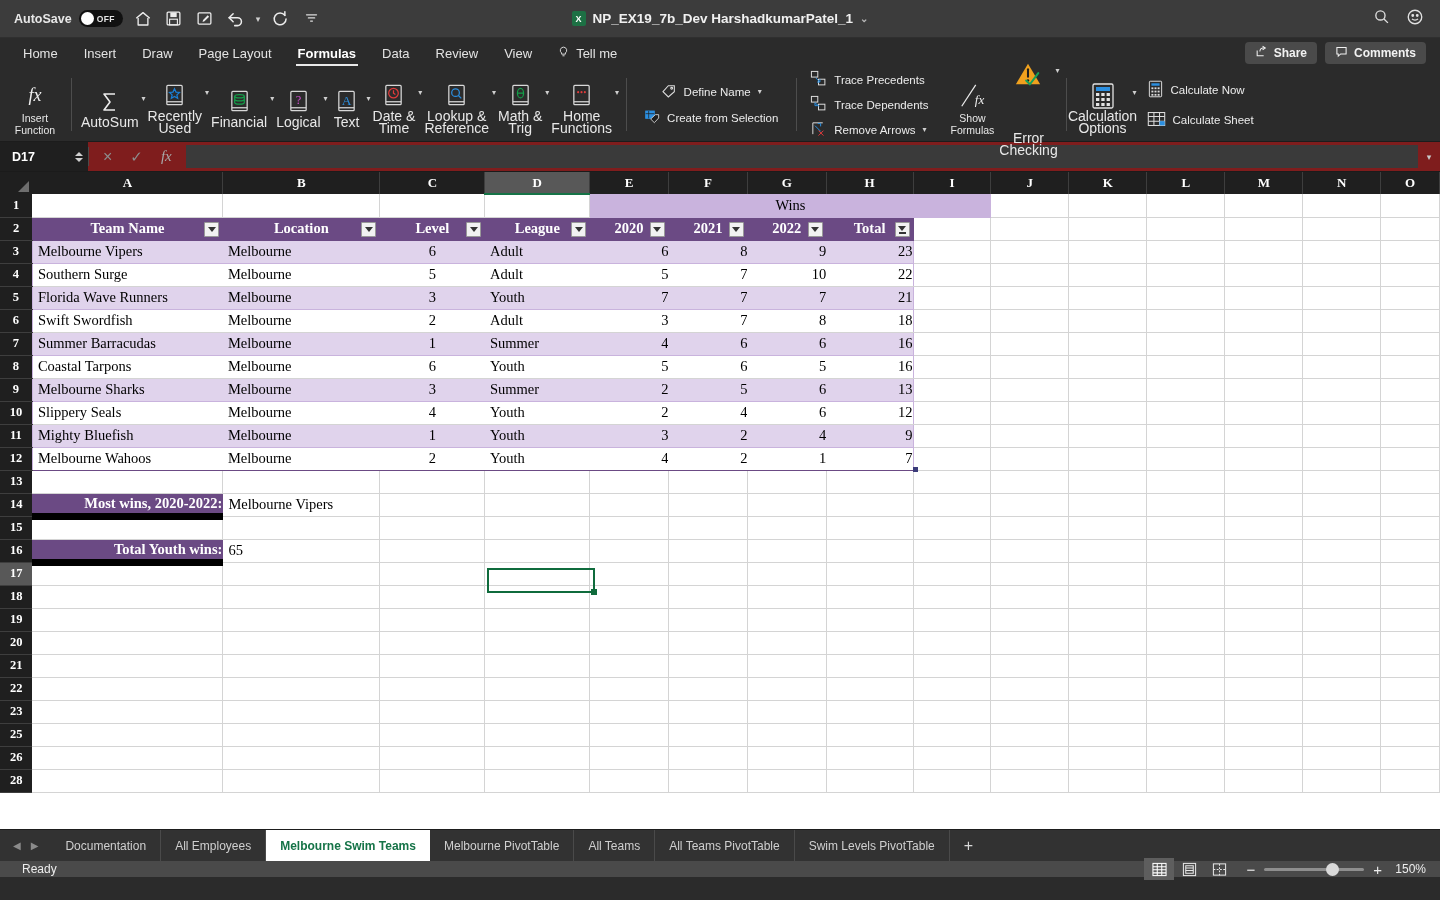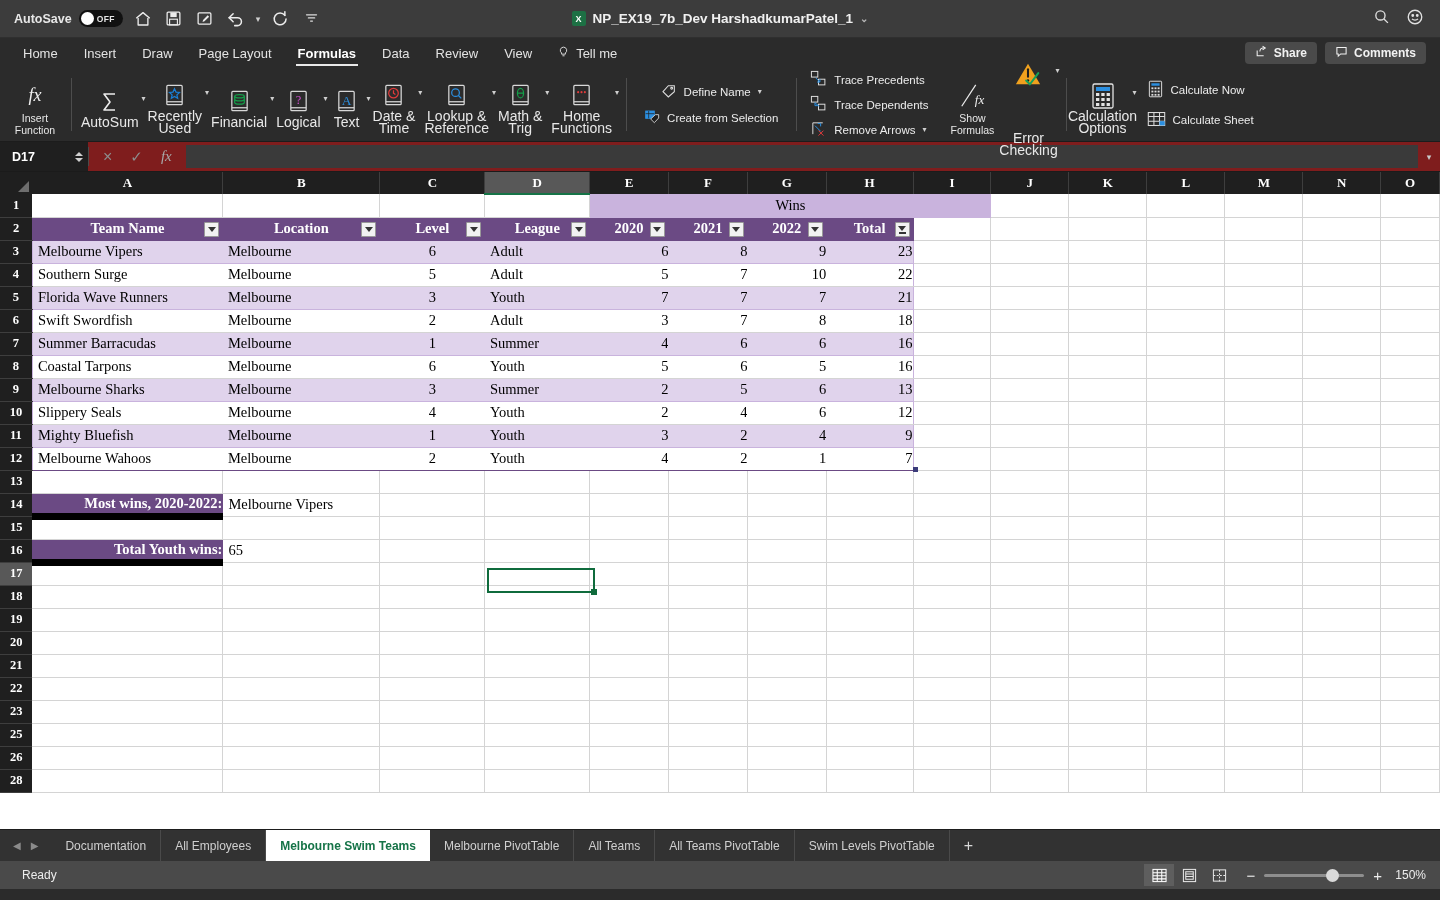--- a/index.html
+++ b/index.html
@@ -166,21 +166,21 @@
   .navarrows{ display:flex; align-items:center; gap:10px; padding:0 13px; color:#8b8b8b; font-size:10px;}
   .stab{
     display:flex; align-items:center; padding:0 14px; font-size:12px; color:#cfcfcf;
     border-right:1px solid #4a4a4a; cursor:default; white-space:nowrap;
   }
   .stab.active{ background:#fff; color:#157347; font-weight:700; border-right:none; }
   .addsheet{ display:flex;align-items:center; padding:0 14px; color:#d8d8d8; font-size:16px; }
 
   
   .statusbar{
-    height:28px; background:#4a4a4a; display:flex; align-items:center; font-size:12px; color:#ededed;
+    height:16px; background:#4a4a4a; display:flex; align-items:center; font-size:12px; color:#ededed;
     padding-left:22px;
   }
   .sb-right{ margin-left:auto; display:flex; align-items:center; gap:0; padding-right:14px; }
   .viewbtn{ width:30px;height:22px; display:flex;align-items:center;justify-content:center; color:#e6e6e6;}
   .viewbtn.active{ background:#5e5e5e; }
   .zoomslider{ display:flex; align-items:center; gap:9px; margin-left:12px; }
   .slidetrack{ width:100px; height:3px; background:#8e8e8e; border-radius:2px; position:relative; }
   .slidethumb{ position:absolute; left:62px; top:-5px; width:13px;height:13px;border-radius:50%;background:#d9d9d9;}
   .zoomlbl{ width:44px; text-align:right; font-size:12px; }
 </style>

